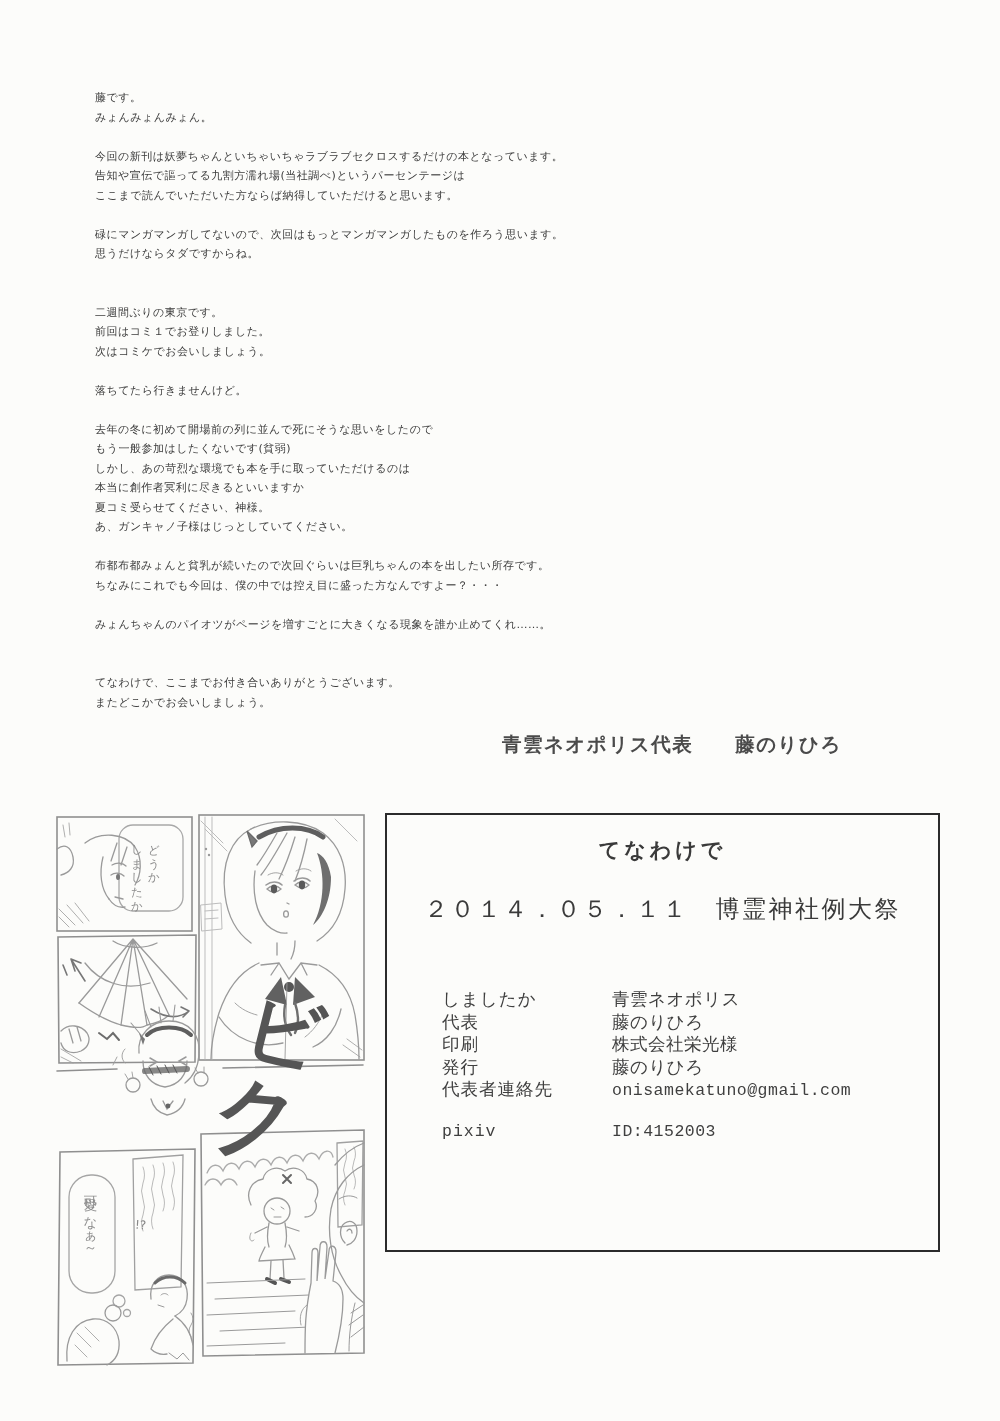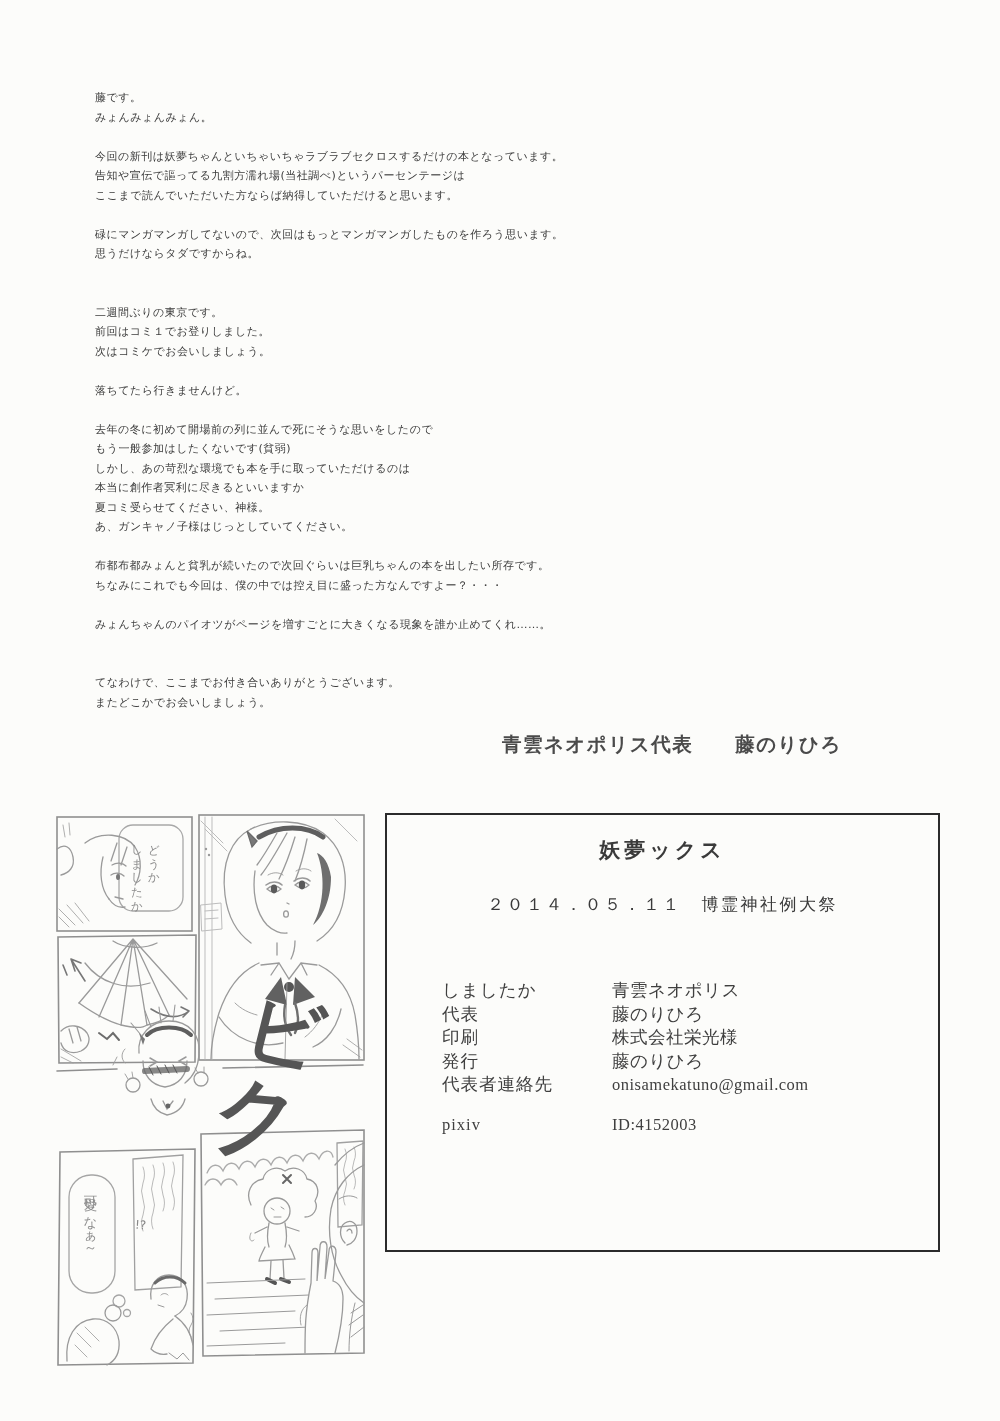--- a/index.html
+++ b/index.html
@@ -42,27 +42,27 @@
   }
   .sfx-bi{left:191px;top:182px;font-size:76px;transform:rotate(14deg);}
   .sfx-ku{left:158px;top:260px;font-size:86px;transform:rotate(5deg);}
   
   .colophon{
     position:absolute;left:385px;top:813px;width:551px;height:435px;
     border:2px solid #2b2b2b;background:#fcfcfa;color:#3f3f3f;
   }
   .c-title{margin-top:26px;text-align:center;font-size:27px;font-weight:bold;letter-spacing:3px;color:#333;}
   .c-book{margin-top:21px;text-align:center;font-size:21px;font-weight:600;letter-spacing:4px;color:#3a3a3a;}
-  .c-date{margin-top:29px;text-align:center;font-size:17px;letter-spacing:2.5px;color:#3a3a3a;}
+  .c-date{margin-top:29px;text-align:center;font-size:24px;letter-spacing:2.5px;color:#3a3a3a;}
   .c-rows{margin:63px 0 0 55px;}
   .c-row{font-size:17.5px;line-height:22.5px;color:#3f3f3f;}
   .c-label{display:inline-block;width:170px;letter-spacing:1px;}
-  .c-value{display:inline-block;letter-spacing:.5px;font-family:Liberation Mono, monospace;}
+  .c-value{display:inline-block;letter-spacing:.5px;}
   .c-row.pixiv-row{margin-top:16px;}
-  .mono{font-family:Liberation Serif, serif;font-size:16.5px;}
+  .mono{font-family:Liberation Mono, monospace;font-size:16.5px;}
 </style>
 </head>
 <body>
 
 <div class="page">
 
   <div class="afterword">藤です。
 みょんみょんみょん。
 
 今回の新刊は妖夢ちゃんといちゃいちゃラブラブセクロスするだけの本となっています。
@@ -229,21 +229,21 @@
 
     <div class="vtext bubble-a-text">どうか
 しましたか</div>
     <div class="vtext bubble-kawaii-text">可愛いなぁ～</div>
     <div class="bubble-q-text">!?</div>
     <div class="sfx sfx-bi">ビ</div>
     <div class="sfx sfx-ku">ク</div>
   </div>
 
   <div class="colophon">
-    <div class="c-book">妖夢ックス</div>
+    <div class="c-book">てなわけで</div>
     <div class="c-date">２０１４．０５．１１　博霊神社例大祭</div>
     <div class="c-rows">
       <div class="c-row">
         <span class="c-label">しましたか</span><span class="c-value">青雲ネオポリス</span>
       </div>
       <div class="c-row">
         <span class="c-label">代表</span><span class="c-value">藤のりひろ</span>
       </div>
       <div class="c-row">
         <span class="c-label">印刷</span><span class="c-value">株式会社栄光様</span>

